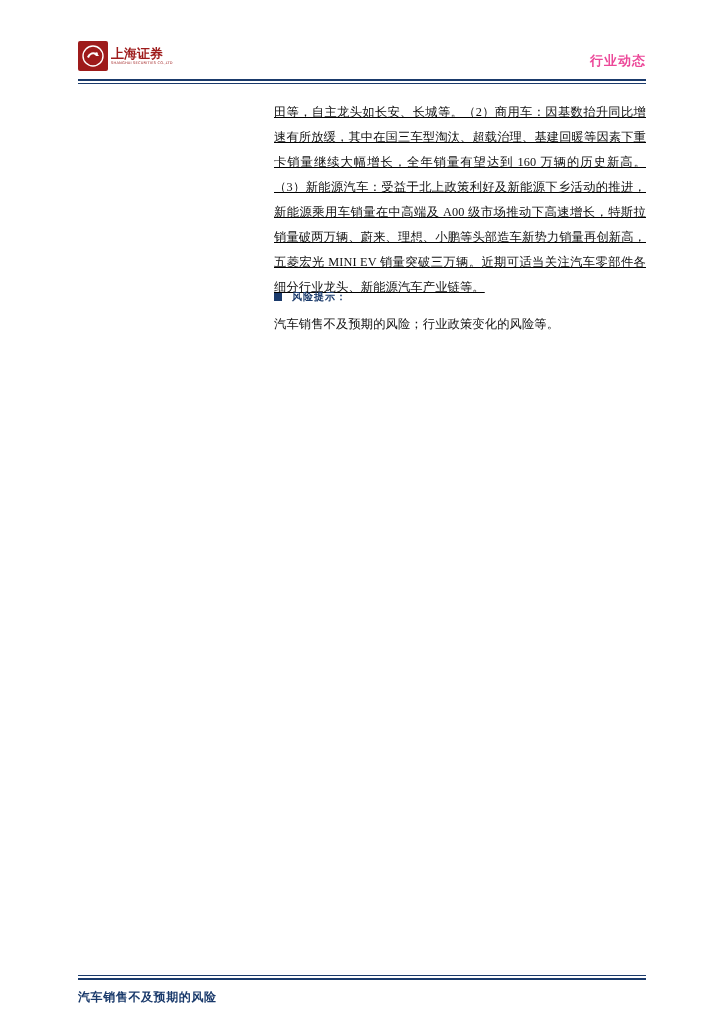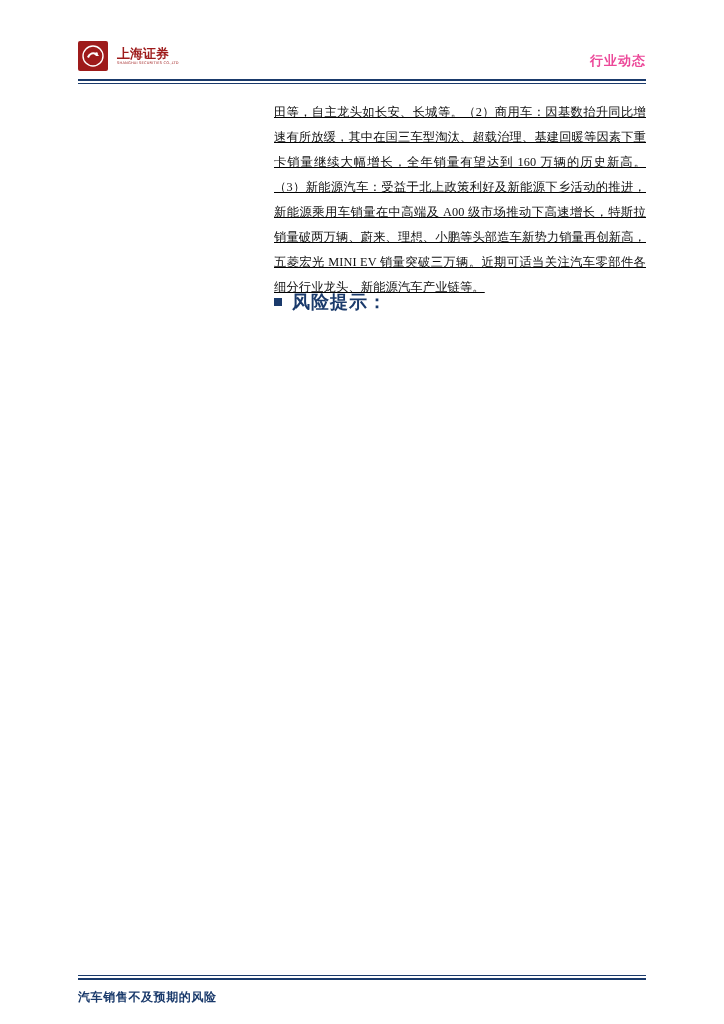--- a/index.html
+++ b/index.html
@@ -44,21 +44,21 @@
     height: 30px;
     background: #9e1b1b;
     border-radius: 2px;
     display: flex;
     align-items: center;
     justify-content: center;
     flex: 0 0 auto;
   }
   .logo-mark svg { display: block; }
   .logo-text {
-    margin-left: 9px;
+    margin-left: 3px;
     display: flex;
     flex-direction: column;
     justify-content: center;
     line-height: 1;
   }
   .logo-cn {
     font-size: 13px;
     font-weight: bold;
     color: #9e1b1b;
     letter-spacing: 0px;
@@ -120,21 +120,21 @@
   
   .section {
     position: absolute;
     left: 274px;
     top: 290px;
     width: 372px;
   }
   .section-heading {
     display: flex;
     align-items: center;
-    font-size: 18px;
+    font-size: 10px;
     font-weight: bold;
     color: #1a3a6b;
     font-family: "DejaVu Sans", sans-serif;
     letter-spacing: 1px;
   }
   .bullet-square {
     width: 8px;
     height: 8px;
     background: #1a3a6b;
     margin-right: 10px;
@@ -202,19 +202,20 @@
 
   <div class="content">
     <p class="para">田等，自主龙头如长安、长城等。（2）商用车：因基数抬升同比增速有所放缓，其中在国三车型淘汰、超载治理、基建回暖等因素下重卡销量继续大幅增长，全年销量有望达到 160 万辆的历史新高。（3）新能源汽车：受益于北上政策利好及新能源下乡活动的推进，新能源乘用车销量在中高端及 A00 级市场推动下高速增长，特斯拉销量破两万辆、蔚来、理想、小鹏等头部造车新势力销量再创新高，五菱宏光 MINI EV 销量突破三万辆。近期可适当关注汽车零部件各细分行业龙头、新能源汽车产业链等。</p>
   </div>
 
   <div class="section">
     <div class="section-heading">
       <span class="bullet-square"></span>
       <span>风险提示：</span>
     </div>
+    <div class="section-body">汽车销售不及预期的风险；行业政策变化的风险等。</div>
   </div>
 
   <div class="footer-rule"></div>
   <div class="footer-rule-thick"></div>
   <div class="footer-text">汽车销售不及预期的风险</div>
 
 </div>
 
 </body></html>

